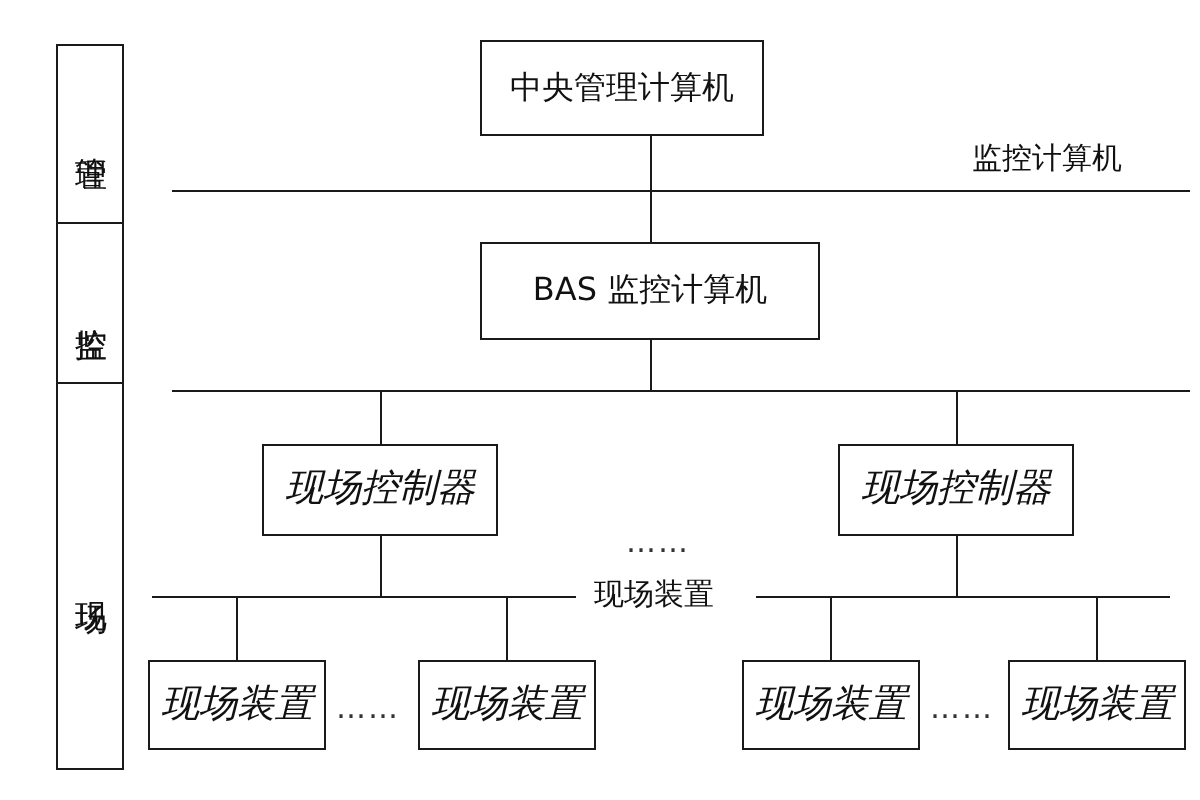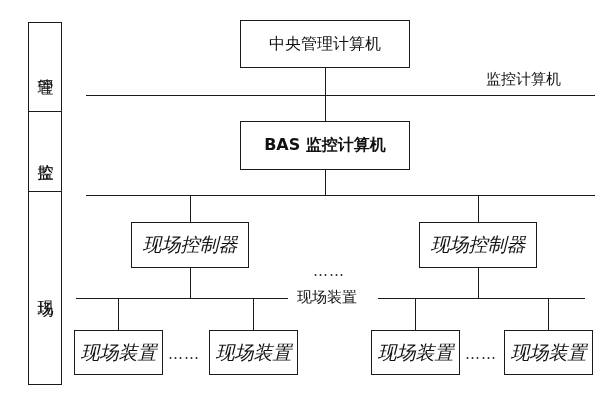--- a/index.html
+++ b/index.html
@@ -140,25 +140,25 @@
 
   <div class="hline" style="left:76px; top:298px; width:212px;"></div>
 
   <div class="hline" style="left:378px; top:298px; width:207px;"></div>
 
   <div class="vline" style="left:118px; top:298px; height:32px;"></div>
   <div class="vline" style="left:253px; top:298px; height:32px;"></div>
   <div class="vline" style="left:415px; top:298px; height:32px;"></div>
   <div class="vline" style="left:548px; top:298px; height:32px;"></div>
 
-  <div class="node fs16" style="left:240px; top:20px; width:170px; height:48px;">
+  <div class="node fs16" style="left:240px; top:20px; width:142px; height:48px;">
     <span>中央管理计算机</span>
   </div>
 
-  <div class="node fs16" style="left:240px; top:121px; width:170px; height:49px;font-weight:bold;">
+  <div class="node fs16" style="left:240px; top:121px; width:170px; height:49px;">
     <span>BAS 监控计算机</span>
   </div>
 
   <div class="node fs15" style="left:131px; top:222px; width:118px; height:46px;">
     <span>现场控制器</span>
   </div>
 
   <div class="node fs15" style="left:419px; top:222px; width:118px; height:46px;">
     <span>现场控制器</span>
   </div>

